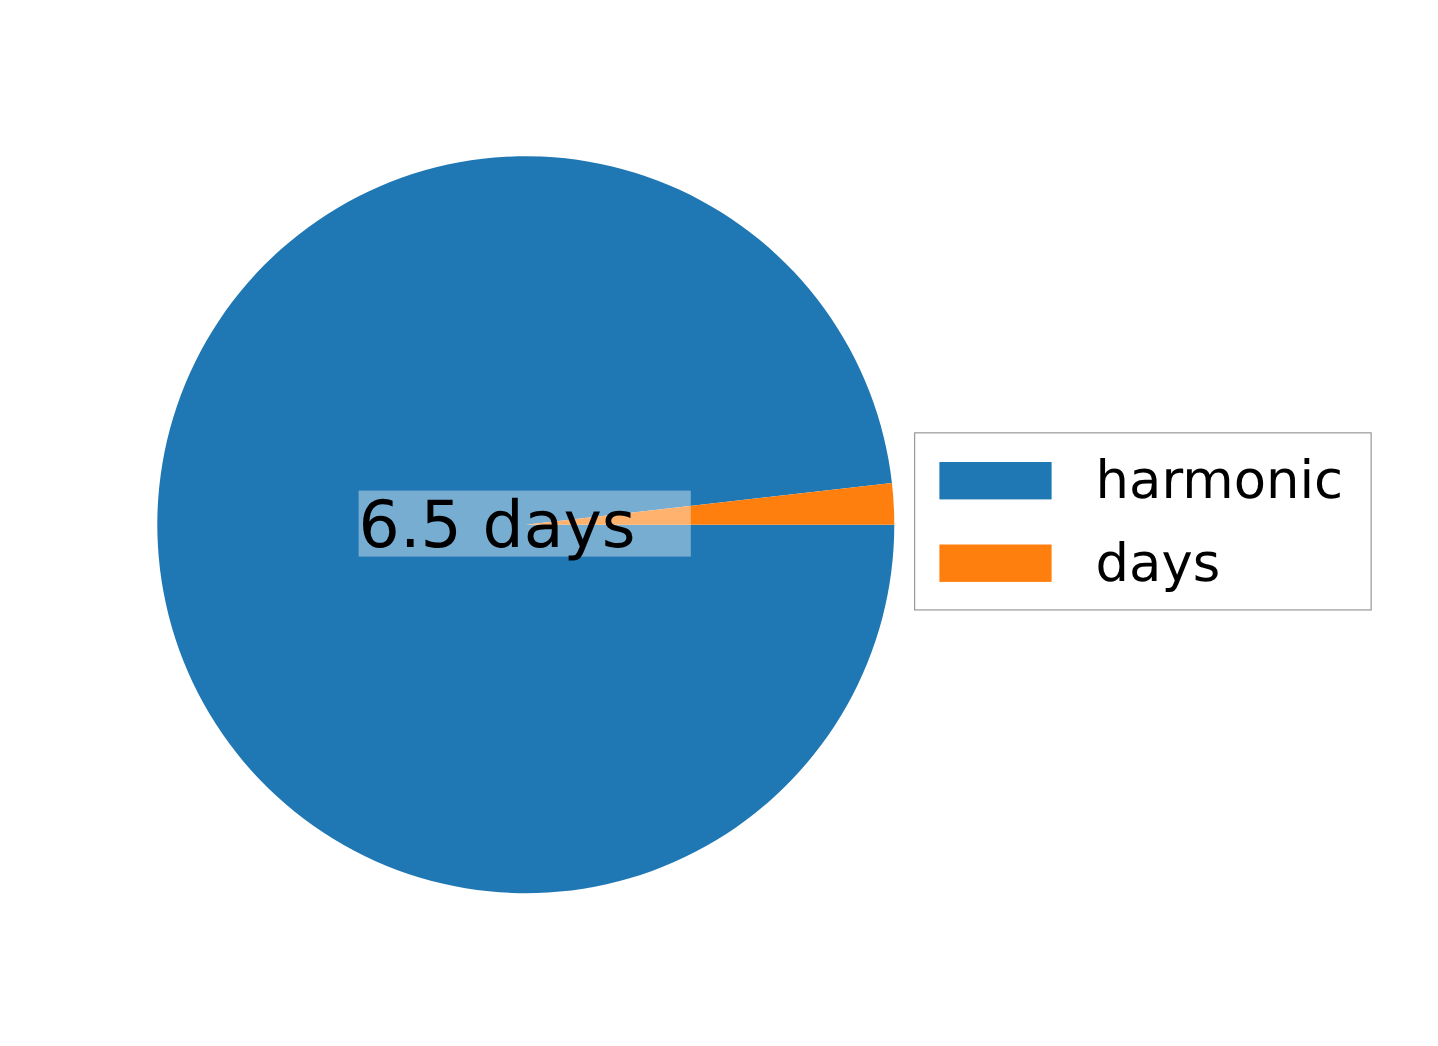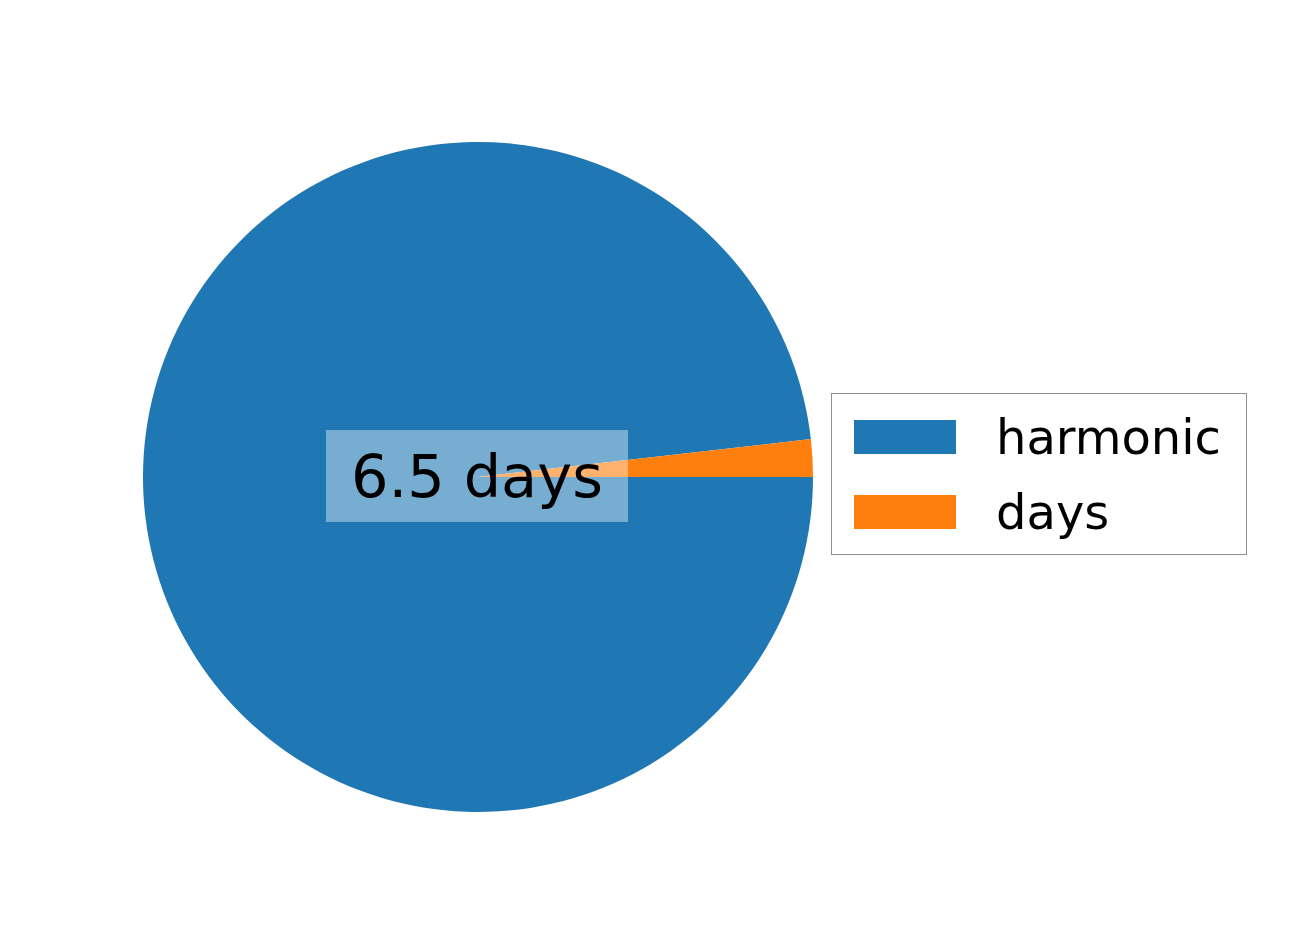--- a/index.html
+++ b/index.html
@@ -30,27 +30,27 @@
     top: 0;
     width: 1307px;
     height: 951px;
     display: block;
   }
 
   
   .wedge-label {
     position: absolute;
     left: 326px;
-    top: 430px;
+    top: 446px;
     width: 302px;
-    height: 92px;
+    height: 60px;
     background: rgba(255, 255, 255, 0.40);
     display: flex;
     align-items: center;
-    justify-content: center;
+    justify-content: flex-start;
     box-sizing: border-box;
     pointer-events: none;
   }
   .wedge-label span {
     font-family: "DejaVu Sans", sans-serif;
     font-size: 59px;
     line-height: 1;
     color: #000000;
     white-space: nowrap;
     letter-spacing: 0px;

